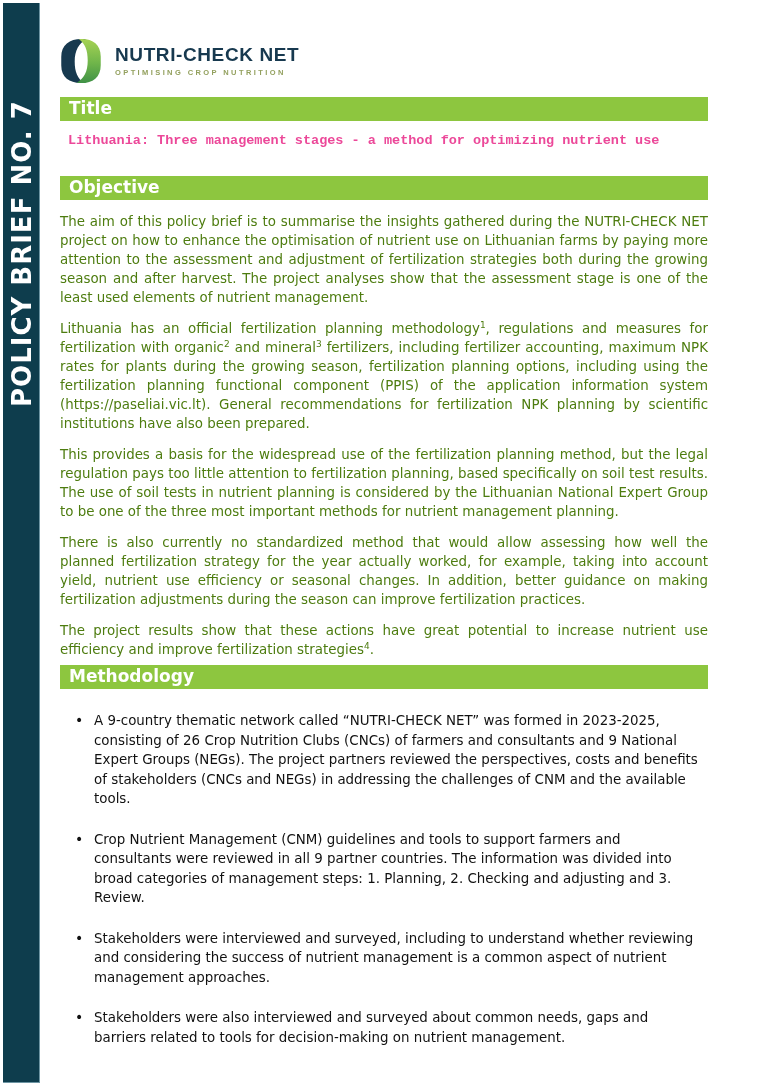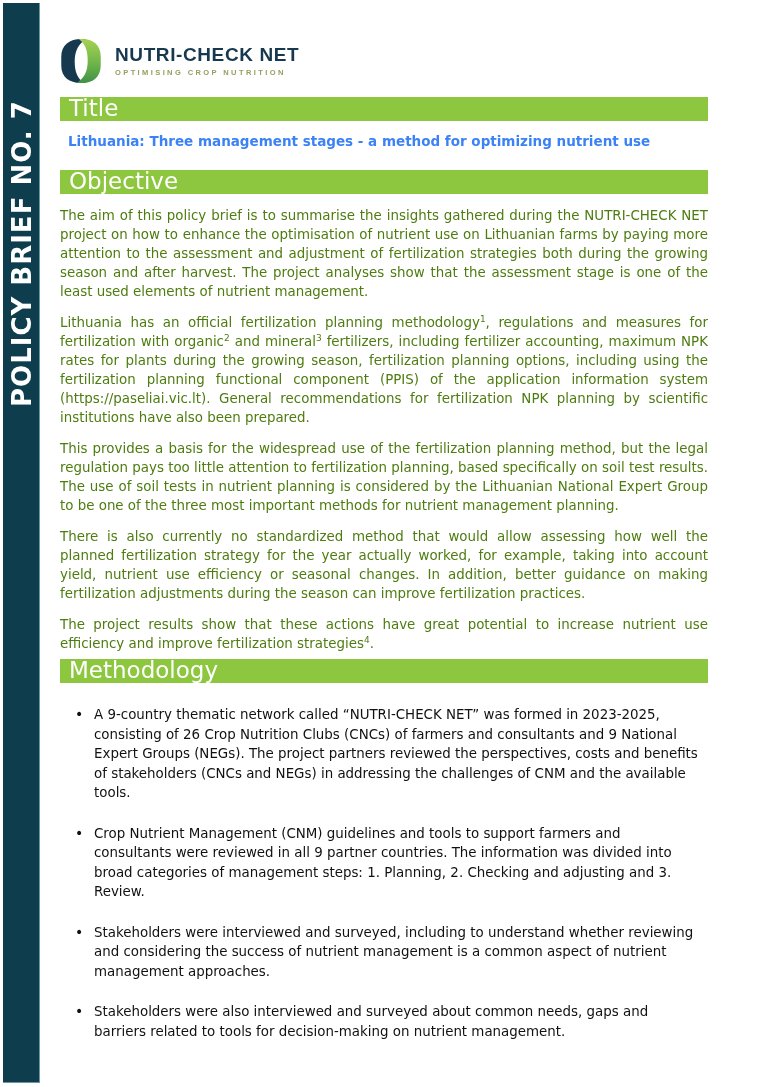--- a/index.html
+++ b/index.html
@@ -32,25 +32,25 @@
   .brand-name{
     font-family:"Liberation Sans",sans-serif;font-weight:bold;font-size:19px;
     letter-spacing:.6px;color:var(--navy);line-height:1.1;
   }
   .brand-tagline{
     font-family:"Liberation Sans",sans-serif;font-weight:bold;font-size:7.5px;
     letter-spacing:2.4px;color:var(--olive);margin-top:3px;
   }
   
   .section-bar{
-    background:var(--green);color:#fff;font-weight:normal;font-size:23px;
+    background:var(--green);color:#fff;font-weight:bold;font-size:17px;
     height:24px;line-height:23px;padding-left:9px;box-sizing:border-box;
   }
   .doc-title{
-    margin:12px 0 21px 8px;font-weight:bold;font-size:13.5px;color:#3b82f6;
+    margin:12px 0 28px 8px;font-weight:bold;font-size:13.5px;color:#ec4899;font-family:Liberation Mono, monospace;
   }
   .bar-objective{margin-bottom:11px;}
   .paragraphs .para{
     margin:12px 0 12px 0;text-align:justify;font-size:13.4px;line-height:19px;color:#4d7c0f;
   }
   .paragraphs .para:last-child{margin-bottom:6px;}
   sup{font-size:9px;line-height:0;vertical-align:super;}
   .bar-methodology{margin-bottom:22px;}
   .bullets{margin:6px;padding:0;list-style:none;}
   .bullets li{

